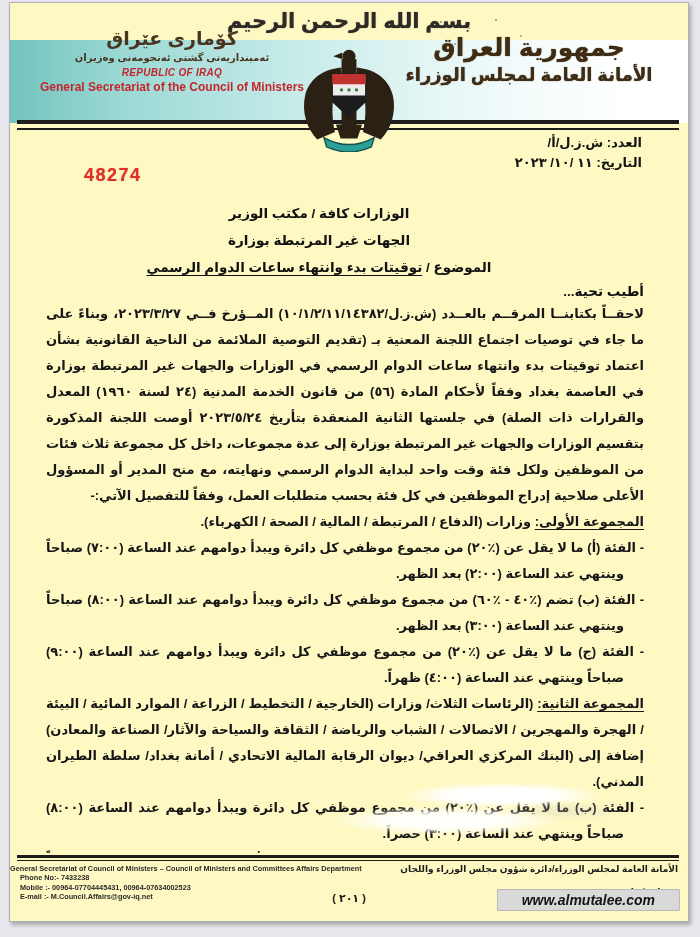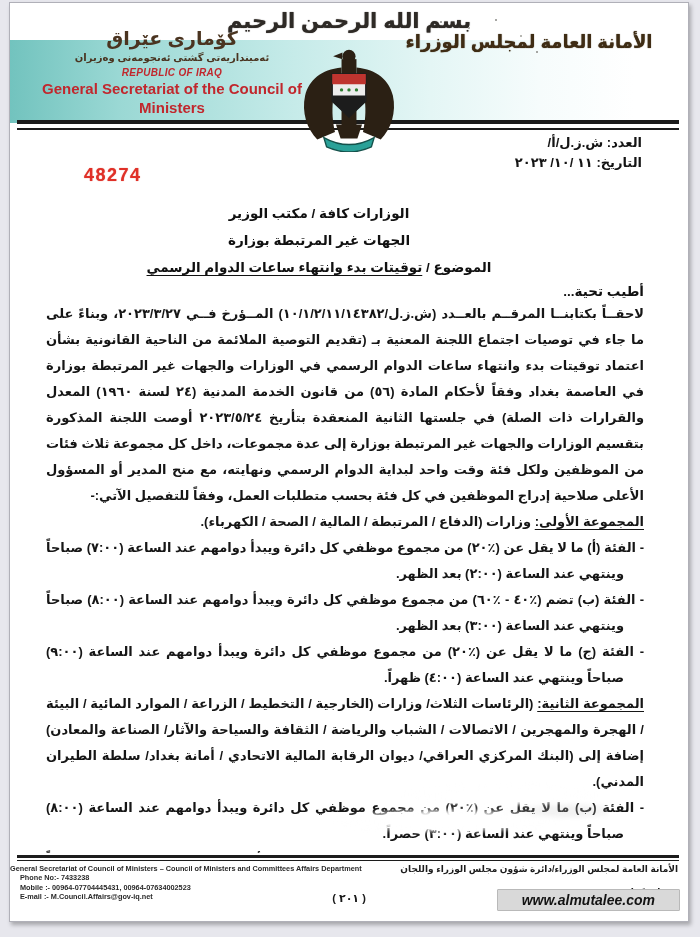--- a/index.html
+++ b/index.html
@@ -3,42 +3,42 @@
 <meta charset="utf-8">
 <style>
   html,body{margin:0;padding:0;}
   body{
     width:700px;height:937px;position:relative;overflow:hidden;
     background:#e7e7ed;
     font-family:"Liberation Sans","DejaVu Sans",sans-serif;
   }
   .page{
     position:absolute;left:9px;top:2px;width:678px;height:918px;
-    background:#ffffff;border:1px solid #b0b0b8;
+    background:#fef9c3;border:1px solid #b0b0b8;
     box-shadow:2px 3px 4px rgba(0,0,0,.28);
   }
   
   .basmala{
     position:absolute;top:6px;left:0;right:0;text-align:center;
     font-size:21px;font-weight:900;color:#2e2a26;letter-spacing:-1px;
     text-shadow:0 0 1px #4a4440;
   }
   .band{
     position:absolute;top:37px;left:0;right:0;height:83px;
     background:linear-gradient(90deg,#72c3be 0%,#9ad8d4 16%,#c6ebe9 42%,#e4f6f5 62%,#f6fcfc 78%,#ffffff 92%);
   }
   .rule-a{position:absolute;top:117px;left:7px;right:9px;border-top:4px solid #1c1c1c;}
   .rule-b{position:absolute;top:125px;left:7px;right:9px;border-top:2px solid #1c1c1c;}
   .hdr-left{
     position:absolute;left:26px;top:24px;width:272px;text-align:center;line-height:1.25;
   }
   .ku1{font-size:19px;font-weight:900;color:#4a3420;}
   .ku2{font-size:10px;font-weight:700;color:#4a3420;margin-top:1px;}
   .en1{font-size:10px;font-weight:800;color:#c1272d;margin-top:3px;letter-spacing:.3px;font-style:italic;}
-  .en2{font-size:15px;font-weight:800;color:#c1272d;}
+  .en2{font-size:12px;font-weight:800;color:#c1272d;}
   .hdr-right{
     position:absolute;right:34px;top:28px;width:250px;text-align:center;color:#3e2c14;
     line-height:1.3;
   }
   .ar1{font-size:25px;font-weight:900;text-shadow:0 0 1px #3e2c14;}
   .ar2{font-size:18px;font-weight:900;text-shadow:0 0 1px #3e2c14;}
   .emblem{position:absolute;left:50%;transform:translateX(-50%);top:44px;width:112px;z-index:4;}
   .specks{position:absolute;top:18px;left:430px;width:2px;height:2px;background:#8a8a86;border-radius:50%;
     box-shadow:28px 6px 0 #9a9a94,55px -2px 0 #8a8a86,80px 14px 0 #a0a09a,14px 22px 0 #9a9a94,96px 30px 0 #8a8a86;}
   .dept{
@@ -110,20 +110,21 @@
   <div class="specks"></div>
 
   <div class="hdr-left">
     <div class="ku1">كۆماری عێراق</div>
     <div class="ku2">ئەمینداریەتی گشتی ئەنجومەنی وەزیران</div>
     <div class="en1">REPUBLIC OF IRAQ</div>
     <div class="en2">General Secretariat of the Council of Ministers</div>
   </div>
 
   <div class="hdr-right">
+    <div class="ar1">جمهورية العراق</div>
     <div class="ar2">الأمانة العامة لمجلس الوزراء</div>
   </div>
 
   <svg class="emblem" viewBox="0 0 120 112" aria-hidden="true">
     <circle cx="60" cy="10" r="7" fill="#2b2014"></circle>
     <path d="M53 6 l-10 4 10 3 z" fill="#2b2014"></path>
     <rect x="52" y="13" width="16" height="72" fill="#2b2014"></rect>
     <path d="M52 22 C30 24 17 36 13 52 C9 70 15 88 26 99 L45 91 C40 70 42 44 52 33 Z" fill="#2b2014"></path>
     <path d="M68 22 C90 24 103 36 107 52 C111 70 105 88 94 99 L75 91 C80 70 78 44 68 33 Z" fill="#2b2014"></path>
     <path d="M46 83 h28 l-5 15 h-18 z" fill="#2b2014"></path>

